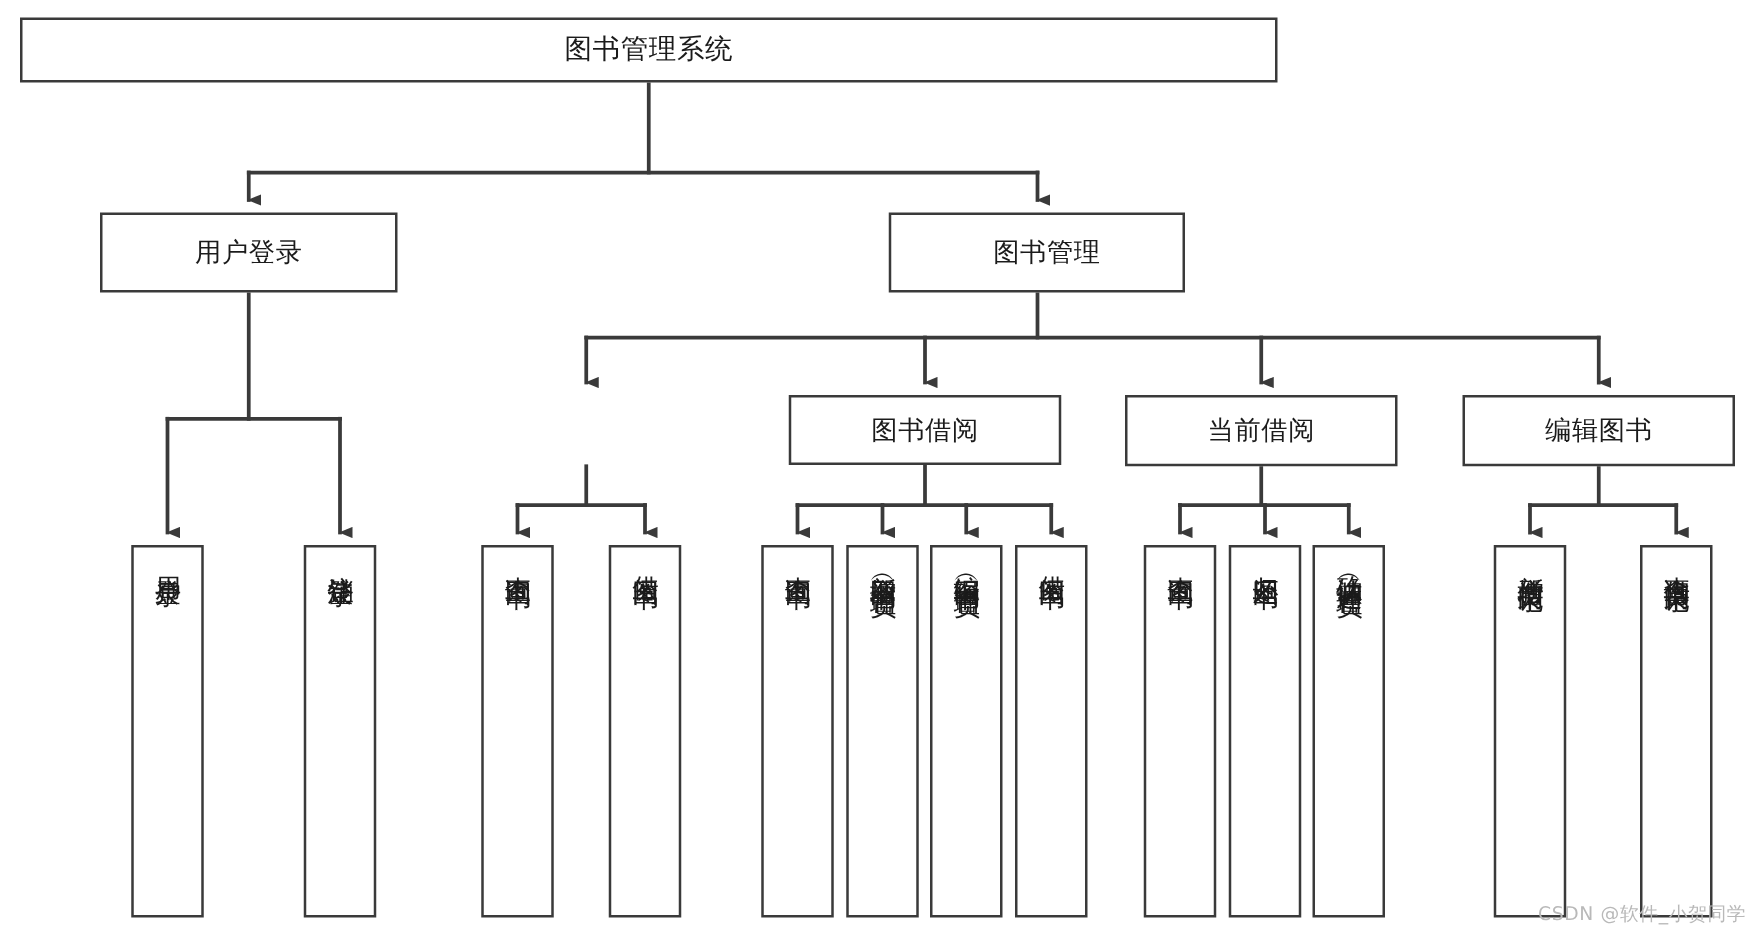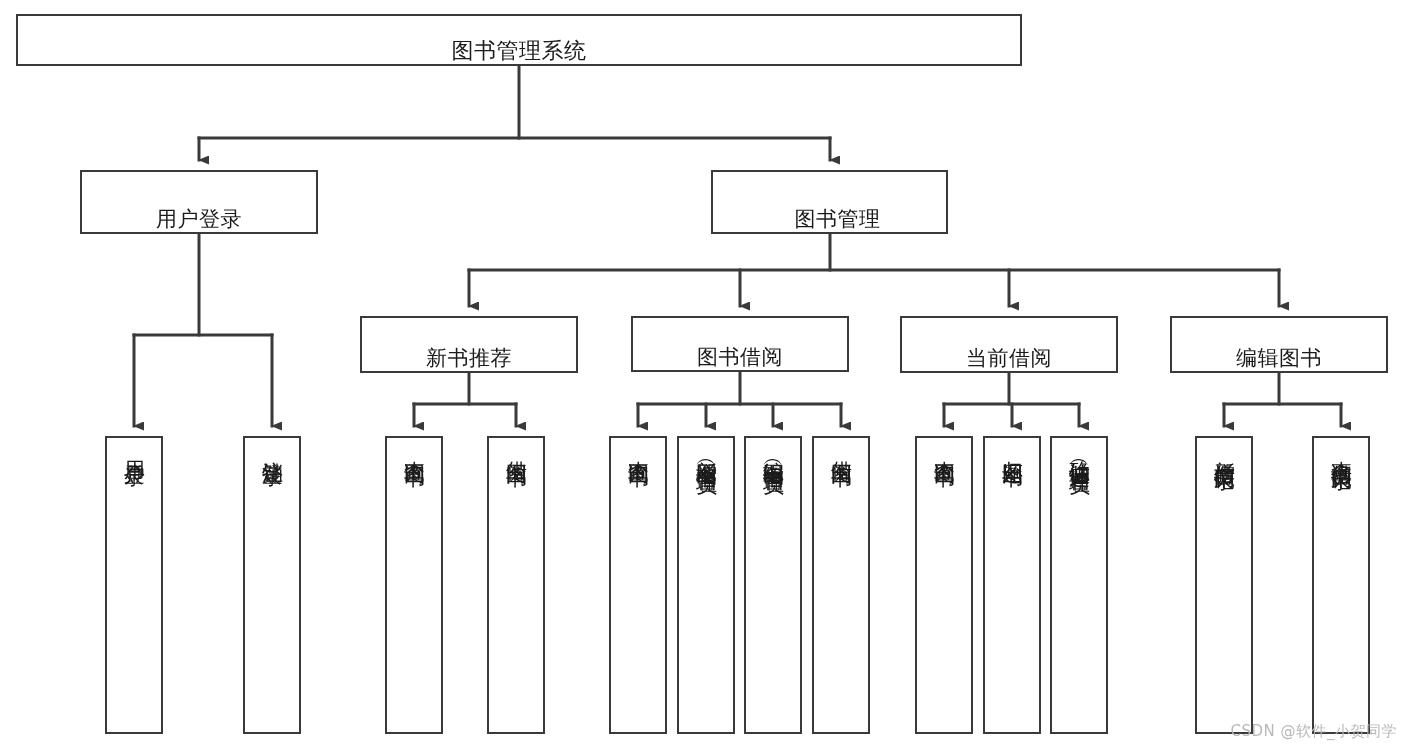--- a/index.html
+++ b/index.html
@@ -25,21 +25,21 @@
     width: 1405px;
     height: 747px;
     pointer-events: none;
   }
   .node {
     position: absolute;
     box-sizing: border-box;
     background: #ffffff;
     border: 2.5px solid #3a3a3a;
     display: flex;
-    align-items: flex-end;
+    align-items: center;
     justify-content: center;
     color: #1b1b1b;
   }
   .node-label {
     display: block;
     text-align: center;
     line-height: 1.18;
     letter-spacing: 0.5px;
   }
   .node.horizontal .node-label {
@@ -131,23 +131,20 @@
     <span class="node-label">图书管理系统</span>
   </div>
 
   <div class="node horizontal" style="left: 80px; top: 170px; width: 238px; height: 64px;">
     <span class="node-label">用户登录</span>
   </div>
   <div class="node horizontal" style="left: 711px; top: 170px; width: 237px; height: 64px; padding-left: 16px;">
     <span class="node-label">图书管理</span>
   </div>
 
-  <div class="node horizontal" style="left: 360px; top: 316px; width: 218px; height: 57px;">
-    <span class="node-label">新书推荐</span>
-  </div>
   <div class="node horizontal" style="left: 631px; top: 316px; width: 218px; height: 56px;">
     <span class="node-label">图书借阅</span>
   </div>
   <div class="node horizontal" style="left: 900px; top: 316px; width: 218px; height: 57px;">
     <span class="node-label">当前借阅</span>
   </div>
   <div class="node horizontal" style="left: 1170px; top: 316px; width: 218px; height: 57px;">
     <span class="node-label">编辑图书</span>
   </div>
 

